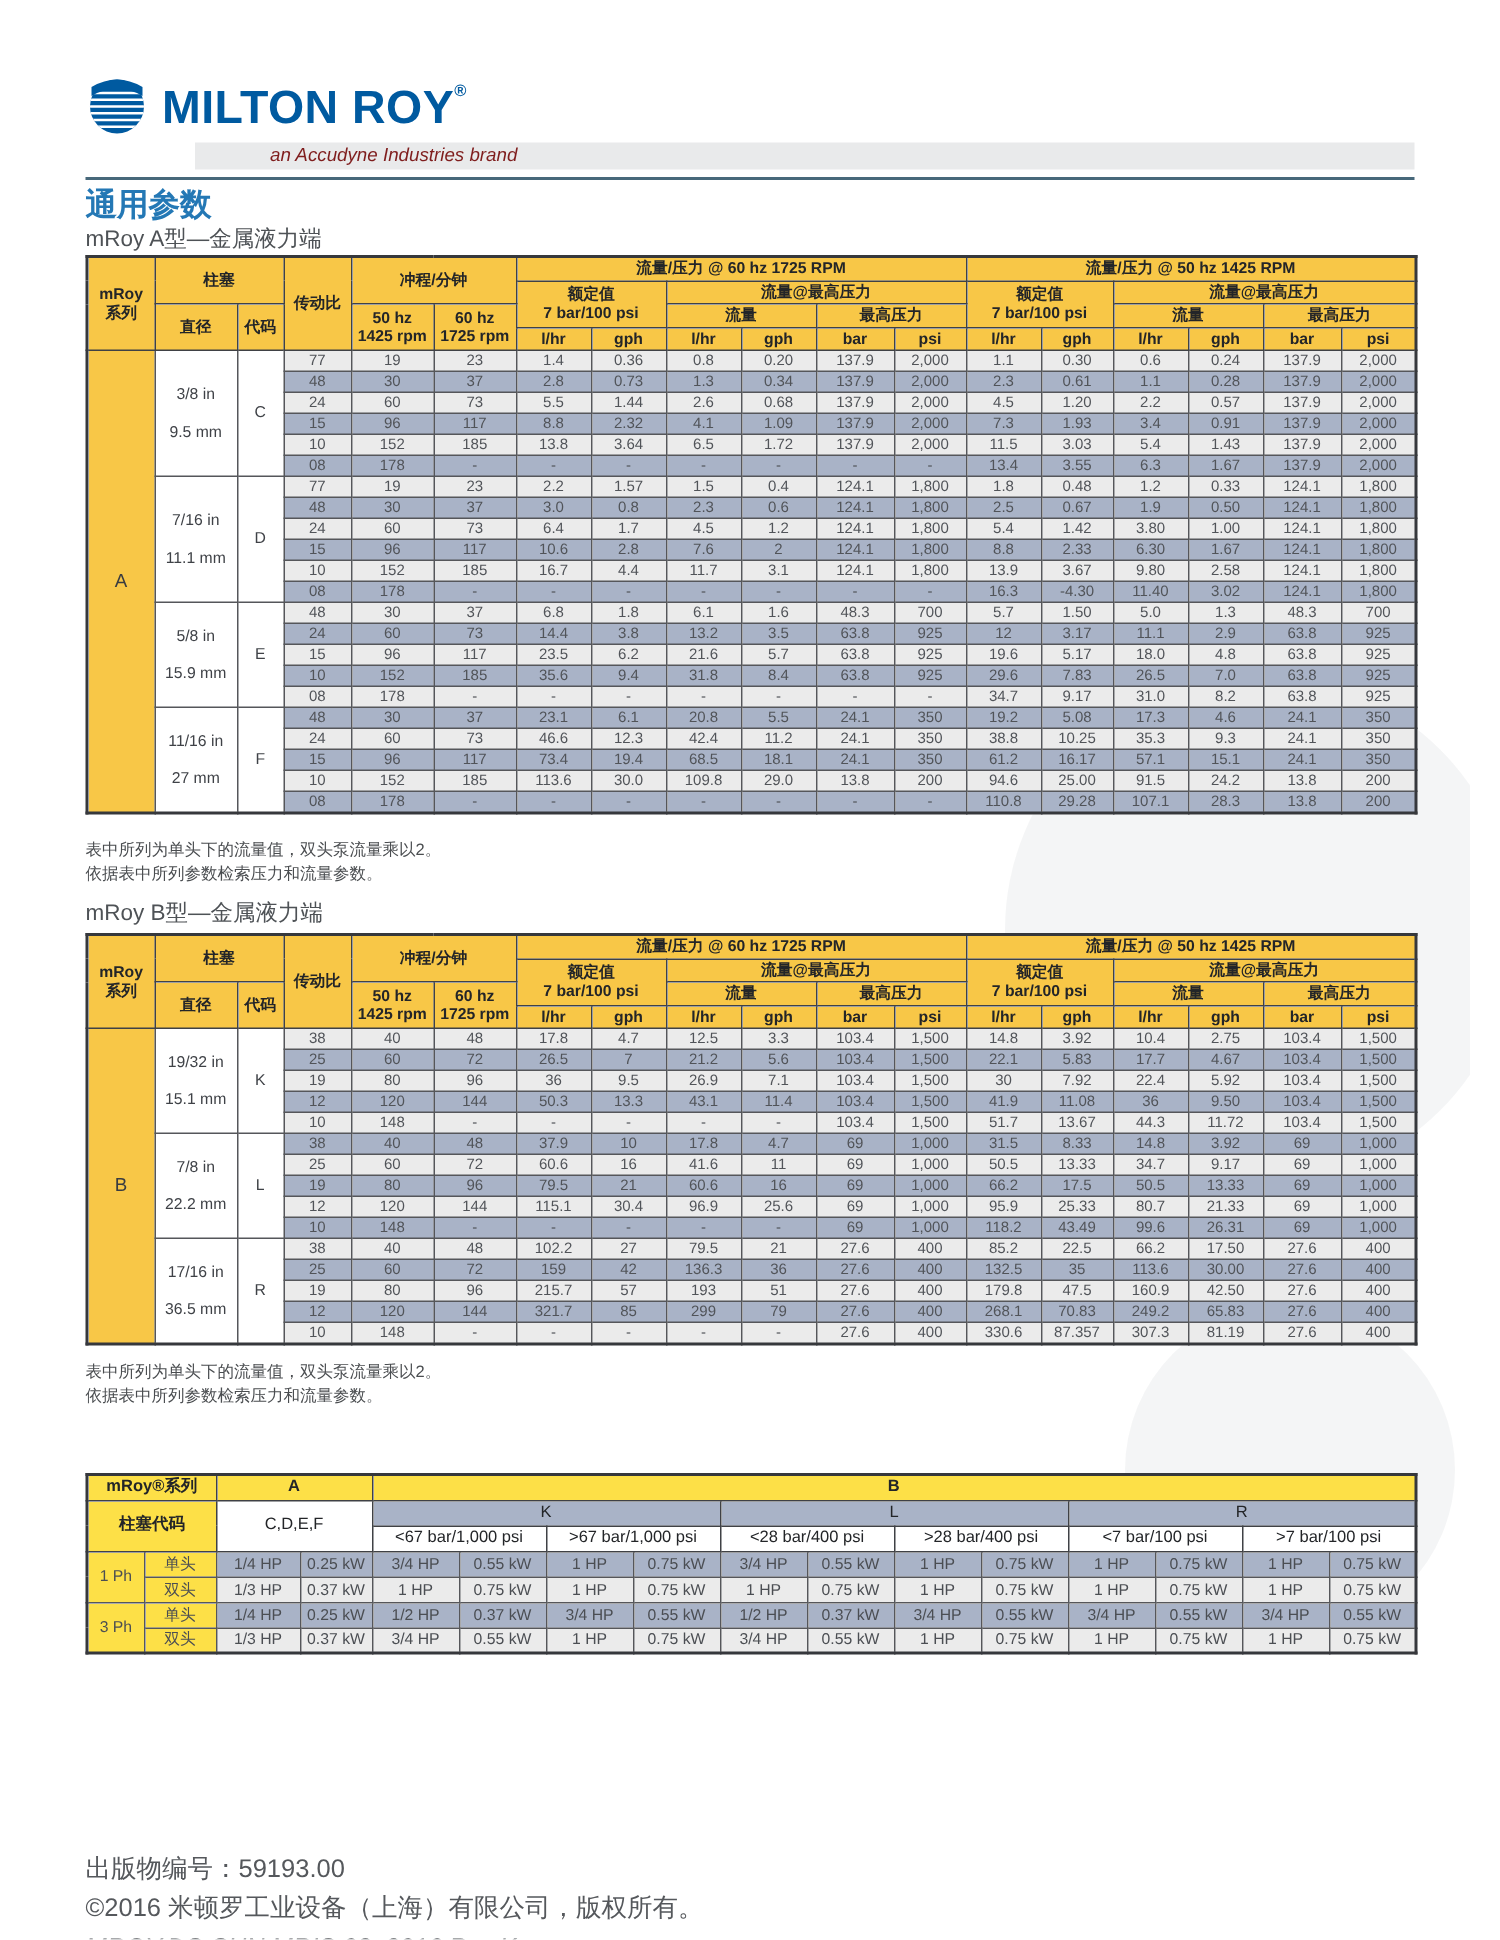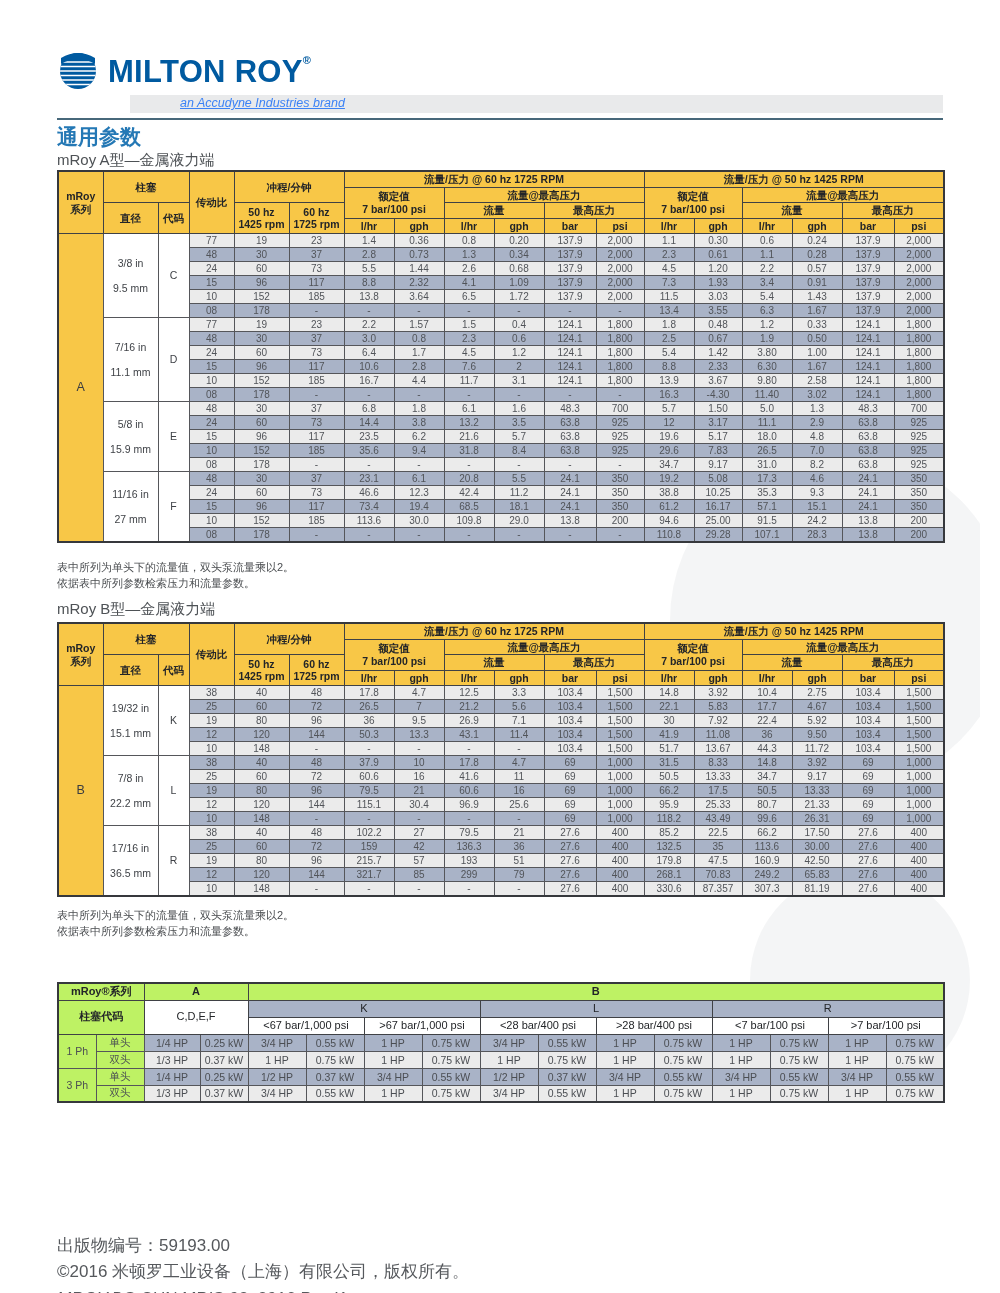--- a/index.html
+++ b/index.html
@@ -9,21 +9,21 @@
   .abs{position:absolute;}
 
   
   .watermark{position:absolute;right:20px;top:380px;opacity:.75;pointer-events:none;}
 
   
   #tagband{left:130px;top:95px;width:813px;height:18px;background:#E9EAEB;}
   #brand{left:57px;top:50px;display:flex;align-items:center;gap:9px;}
   .brand-text{font-size:31px;font-weight:bold;color:#005AA0;letter-spacing:.3px;line-height:1;}
   .reg{font-size:11px;vertical-align:18px;font-weight:bold;}
-  #tagline{left:180px;top:96px;font-size:12.5px;font-style:italic;color:#3b82f6;text-decoration:underline;}
+  #tagline{left:180px;top:96px;font-size:12.5px;font-style:italic;color:#7f1d1d;}
   #rule{left:57px;top:118px;width:886px;height:2px;background:#47687A;}
 
   .h1{font-size:21px;font-weight:bold;color:#2478B5;line-height:1;}
   .h2{font-size:15px;color:#4e5256;line-height:1;}
   .note{font-size:11px;color:#4a4d50;line-height:1.45;}
 
   table{border-collapse:collapse;table-layout:fixed;}
   .flow,.power{border:2px solid #36383c;background:#fff;}
 
   .flow th{background:#F8C747;border:1px solid #3f4145;font-size:10.5px;font-weight:bold;
@@ -34,21 +34,21 @@
   td.dia-cell{background:#fff;font-size:10.5px;color:#3f4247;line-height:1.2;}
   .dia-cell div{padding:6px 0;}
   td.code-cell{background:#fff;font-size:10.5px;color:#3f4247;}
   td.rl{background:#EBEBEB;}
   td.rb{background:#A9B3C7;}
 
   .power th{border:1px solid #3f4145;font-size:11px;color:#232528;text-align:center;
             padding:1px 0;line-height:1.2;height:17px;overflow:hidden;}
   .power td{border:1px solid #55565a;font-size:10.5px;color:#4b4e53;text-align:center;
             height:17px;padding:0;overflow:hidden;white-space:nowrap;}
-  .py{background:#bef264;font-weight:bold;}
+  .py{background:#fde047;font-weight:bold;}
   .pb{background:#A9B3C7;font-weight:normal;}
   .pw{background:#fff;font-weight:normal;font-size:10.5px;}
 
   #footer{font-size:17px;color:#55585c;line-height:1.55;}
   .footer-rev{font-style:italic;}
 </style>
 </head>
 <body>
 
 <div class="page">

